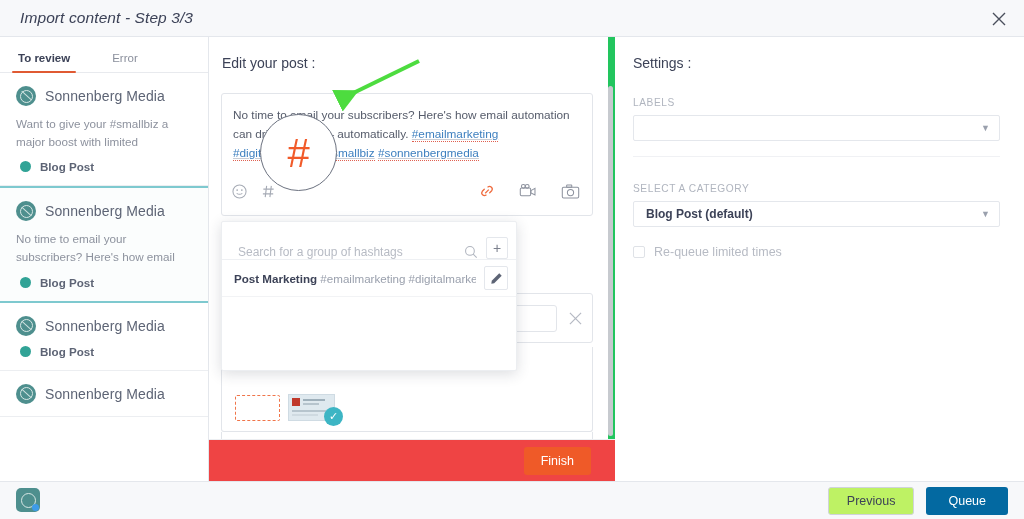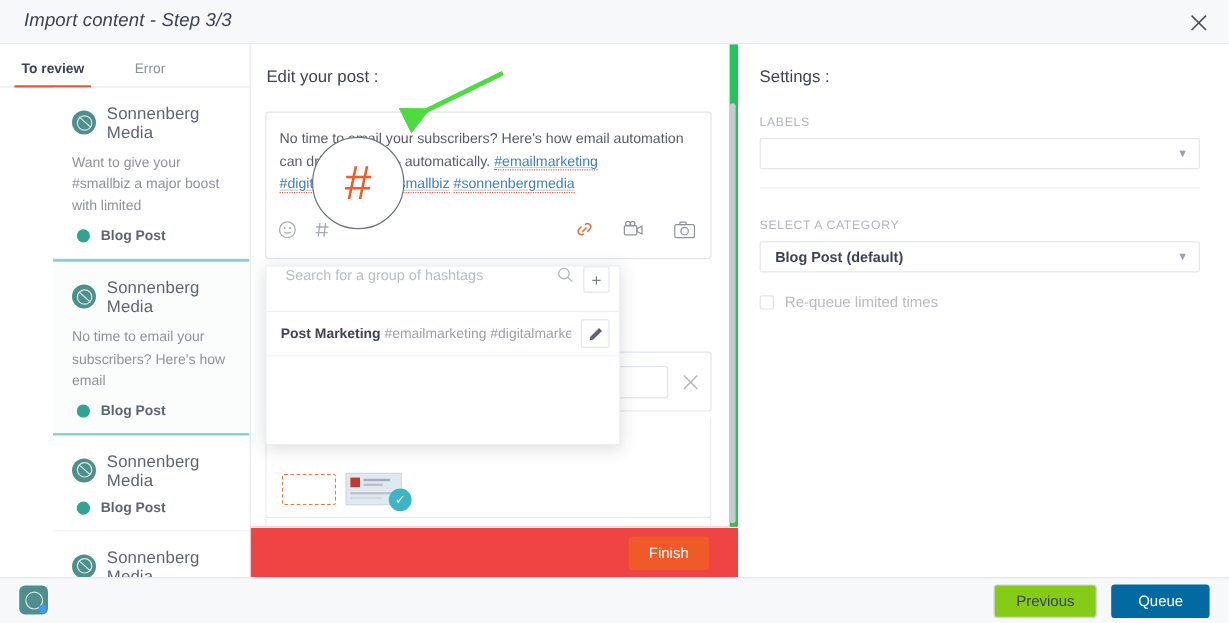--- a/index.html
+++ b/index.html
@@ -40,21 +40,21 @@
     font-size: 11.5px; color: #8a8f9c; padding: 0 10px 8px 10px;
     position: relative; cursor: pointer; font-weight: 400;
   }
   .tab.active { color: #3c4257; font-weight: bold; }
   .tab.active:after {
     content: ""; position: absolute; left: 4px; right: 4px; bottom: -1px;
     height: 2px; background: #e05a33; border-radius: 1px;
   }
   .tab-spacer { width: 22px; }
 
-  .post-list { height: 408px; overflow: hidden; margin-left: 44px; }
+  .post-list { height: 408px; overflow: hidden; }
   .post-card {
     padding: 13px 16px 12px 16px;
     border-bottom: 1px solid #eceef1;
     background: #fff; cursor: pointer; position: relative;
   }
   .post-card.selected {
     background: #fbfdfd;
     border-top: 2px solid #7ec9cf;
     border-bottom: 2px solid #7ec9cf;
   }
@@ -183,21 +183,21 @@
     background: #c7cacf; border-radius: 3px;
   }
 
   
   .hash-popup {
     position: absolute; left: 221px; top: 221px; width: 296px; height: 150px;
     background: #fff; border: 1px solid #eceef1;
     box-shadow: 0 3px 14px rgba(40,45,60,.16); z-index: 10; border-radius: 2px;
   }
   .hp-search {
-    height: 38px; display: flex; align-items: flex-start; border-bottom: 1px solid #eef0f3;
+    height: 38px; display: flex; align-items: flex-end; border-bottom: 1px solid #eef0f3;
     padding: 0 8px 0 16px; gap: 8px;
   }
   .hp-input {
     flex: 1; border: none; outline: none; font-size: 12px; color: #6b707d;
     font-family: "Liberation Sans", sans-serif; background: transparent;
   }
   .hp-input::placeholder { color: #b7bbc4; }
   .hp-search-ico { color: #b0b5bf; display: flex; cursor: pointer;}
   .hp-add {
     width: 22px; height: 22px; border: 1px solid #e4e7ec; border-radius: 2px;
@@ -245,21 +245,21 @@
   .disclaimer a { color: #53a8d8; text-decoration: none; font-style: italic; }
 
   
   .footer {
     position: absolute; left: 0; bottom: 0; width: 1024px; height: 38px;
     background: #f7f8fa; border-top: 1px solid #e4e7ec;
     display: flex; align-items: center; justify-content: flex-end;
     padding-right: 16px; gap: 12px;
   }
   .btn-prev {
-    background: #84cc16; color: #3c4257; border: 1px solid #cfd3da; border-radius: 3px;
+    background: #bef264; color: #3c4257; border: 1px solid #cfd3da; border-radius: 3px;
     font-size: 12.5px; padding: 6px 18px; cursor: pointer;
     font-family: "Liberation Sans", sans-serif;
   }
   .btn-queue {
     background: #0369a1; color: #fff; border: none; border-radius: 3px;
     font-size: 12.5px; padding: 7px 22px; cursor: pointer;
     font-family: "Liberation Sans", sans-serif;
   }
   .footer-brand {
     position: absolute; left: 16px; bottom: 7px; width: 24px; height: 24px;

